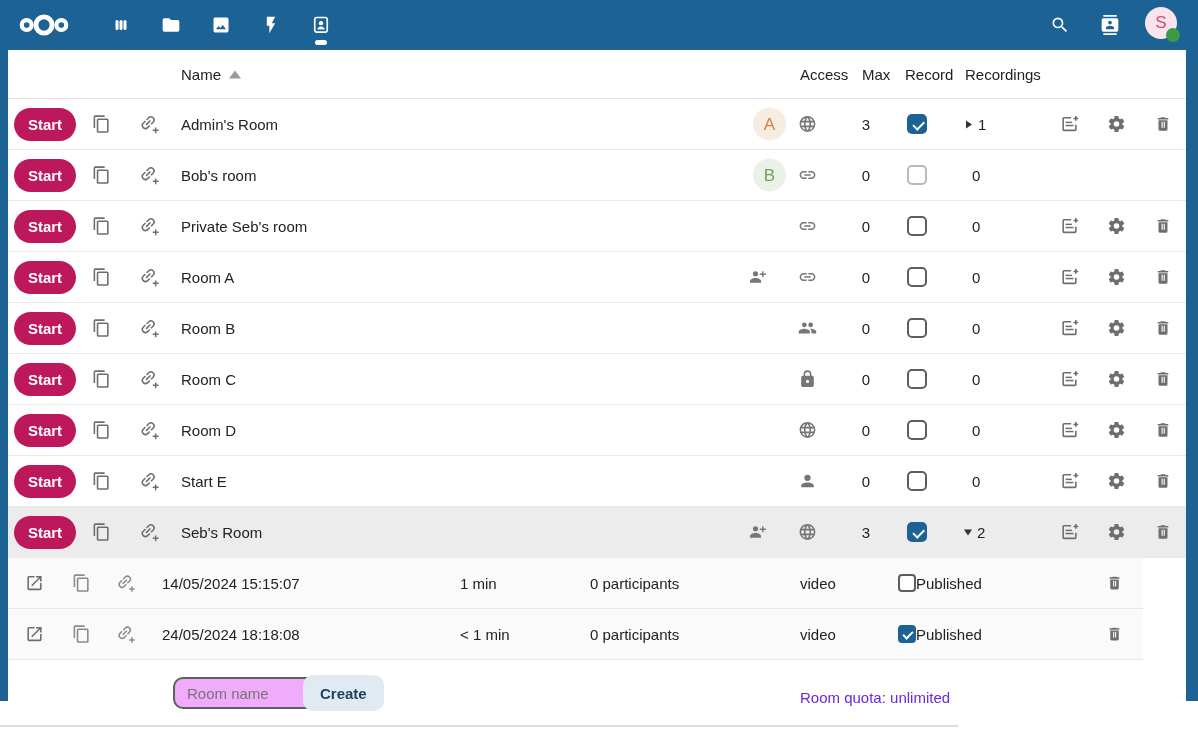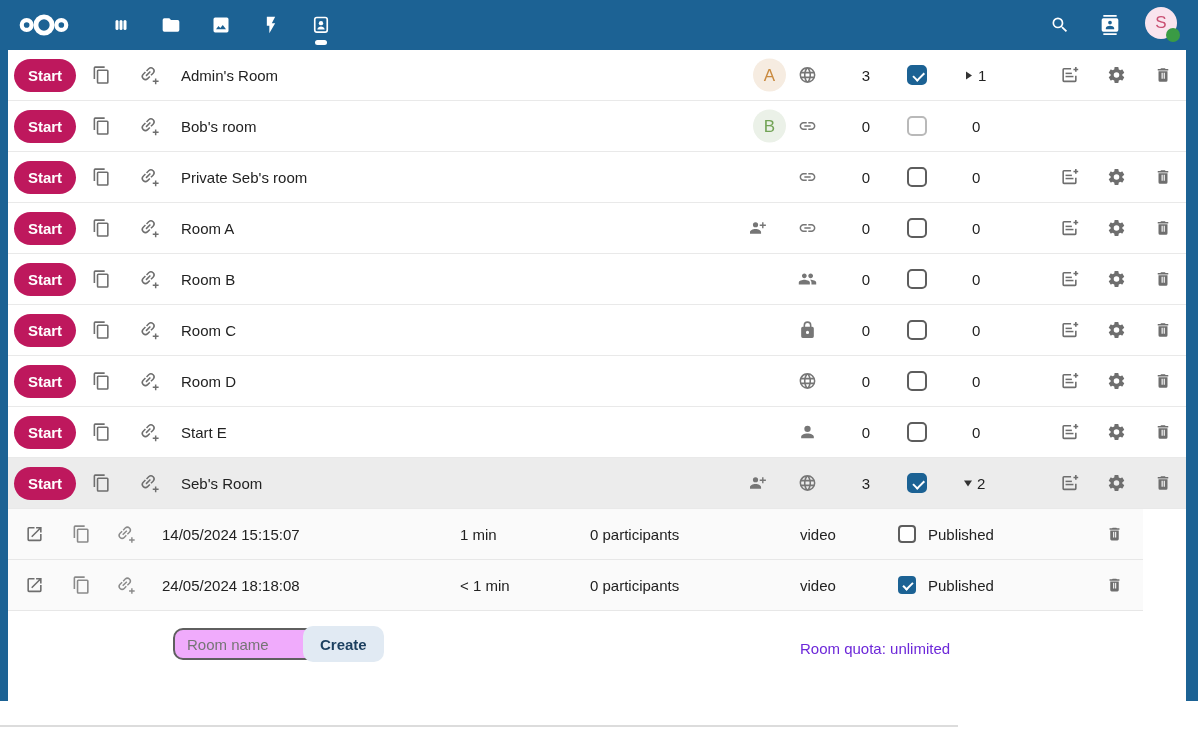--- a/index.html
+++ b/index.html
@@ -57,21 +57,21 @@
   .checkbox.checked{background:#1c6294;border-color:#1c6294;}
   .checkbox.checked::after{content:"";position:absolute;left:3.5px;top:4.5px;width:9px;height:4.5px;
            border-left:2.6px solid #fff;border-bottom:2.6px solid #fff;transform:rotate(-45deg);}
   .checkbox.small{width:18px;height:18px;border-radius:4px;}
   .checkbox.small.checked::after{left:3px;top:3.5px;width:8px;height:4px;}
 
   
   .rec{position:relative;height:51px;box-sizing:border-box;border-bottom:1px solid #e7e7e7;background:#fafafa;margin-right:43px;padding-left:43px;}
   .r-ext{left:17px;} .r-copy{left:64px;} .r-link{left:108px;}
   .r-date{left:154px;} .r-dur{left:452px;} .r-part{left:582px;} .r-video{left:792px;}
-  .r-pub{left:890px;display:flex;align-items:center;gap:12px;}
+  .r-pub{left:890px;display:flex;align-items:center;gap:0;}
   .r-trash{left:1098px;}
 
   
   .tfoot{position:relative;height:73px;background:#fff;}
   .room-input{position:absolute;left:165px;top:17px;width:118px;height:28px;border:2px solid #5f5f5f;border-radius:10px;
               font-size:15px;padding:0 12px;font-family:"Liberation Sans",sans-serif;color:#222;outline:none;background:#f0abfc;}
   .room-input::placeholder{color:#757575;}
   .create-btn{position:absolute;left:295px;top:15px;height:36px;padding:4px 17px;border:none;border-radius:10px;background:#e1eaf3;
               color:#1b3f5f;font-size:15px;font-weight:bold;cursor:pointer;font-family:"Liberation Sans",sans-serif;}
   .quota{position:absolute;left:792px;top:50%;transform:translateY(-50%);font-size:15px;color:#6d28d9;}
@@ -209,20 +209,29 @@
     <div class="avatar-top">
       <span>S</span>
       <span class="status-dot"></span>
     </div>
   </div>
 
   <div class="strip" style="left:0;top:50px;width:8px;height:651px"></div>
   <div class="strip" style="left:1186px;top:50px;width:12px;height:651px"></div>
 
   <div class="panel">
+    <div class="thead">
+      <div class="hc" style="left:173px">
+        <span>Name</span><span class="sort-tri"></span>
+      </div>
+      <div class="hc" style="left:792px">Access</div>
+      <div class="hc" style="left:854px">Max</div>
+      <div class="hc" style="left:897px">Record</div>
+      <div class="hc" style="left:957px">Recordings</div>
+    </div>
 
     <div id="rows">
   <div class="room">
     <button class="start-btn">Start</button>
     <div class="cell c-copy icbtn gray">
       <svg class="ic" width="19" height="19">
               <use href="#i-copy"></use>
             </svg>
     </div>
     <div class="cell c-link icbtn gray">

